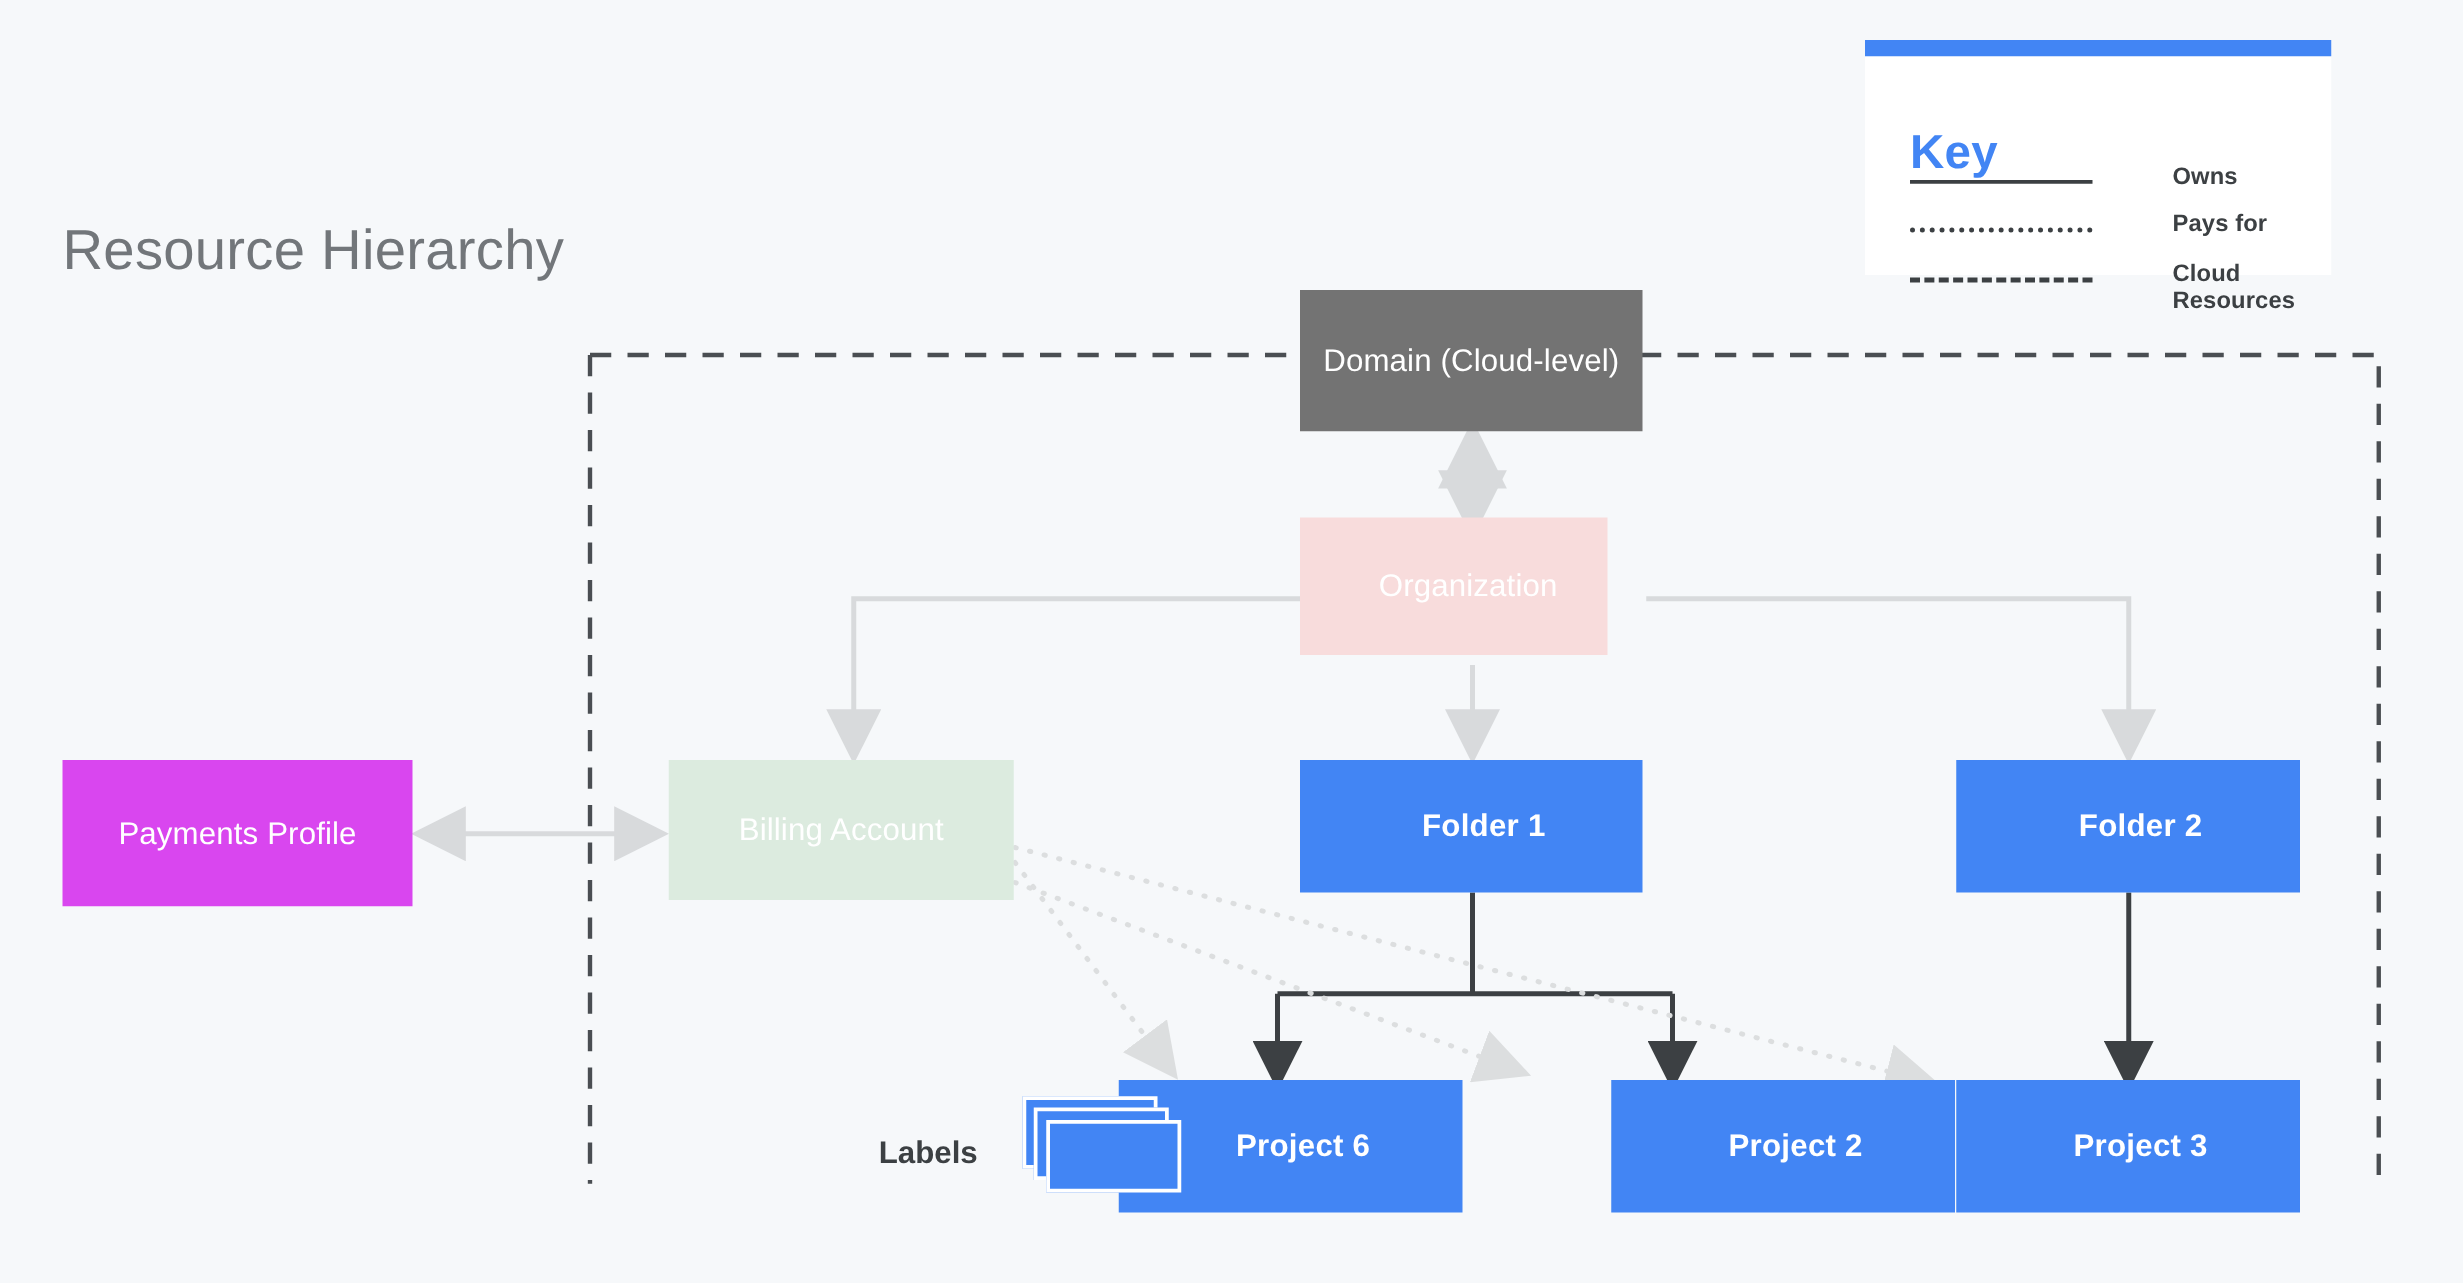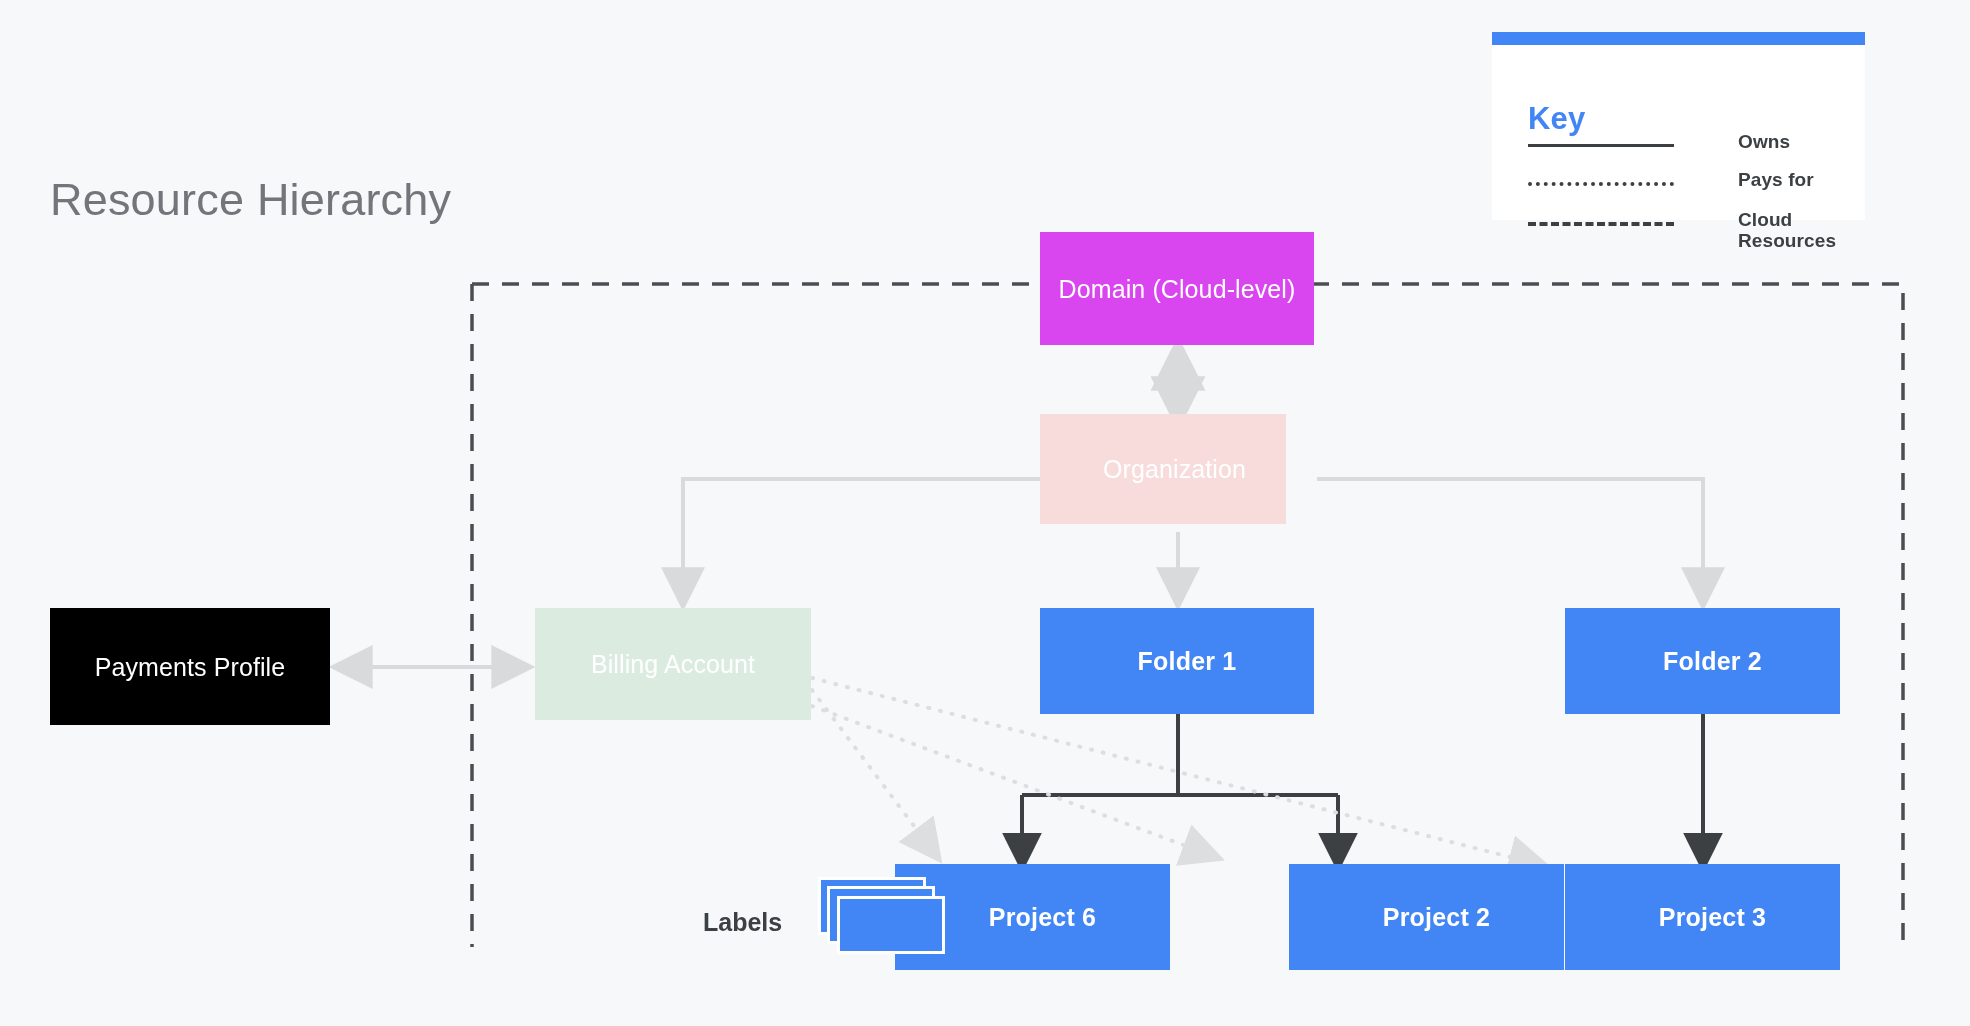--- a/index.html
+++ b/index.html
@@ -106,21 +106,21 @@
     position: absolute;
     left: 0; top: 0;
     width: 373px;
     height: 13px;
     background: #4285f4;
   }
   #key-title {
     position: absolute;
     left: 36px;
     top: 69px;
-    font-size: 31px;
+    font-size: 38px;
     font-weight: 700;
     color: #4285f4;
     letter-spacing: 0.2px;
   }
   .key-row {
     position: absolute;
     left: 36px;
     width: 330px;
     height: 30px;
   }
@@ -184,29 +184,29 @@
 
     <line x1="1703" y1="714" x2="1703" y2="866" stroke="#3c4043" stroke-width="4" marker-end="url(#arrow-dark)"></line>
 
     <line x1="812" y1="690" x2="938" y2="858" stroke="#dcdedf" stroke-width="4" stroke-dasharray="1 11" stroke-linecap="round" marker-end="url(#arrow-dot)"></line>
     <line x1="812" y1="706" x2="1218" y2="858" stroke="#dcdedf" stroke-width="4" stroke-dasharray="1 11" stroke-linecap="round" marker-end="url(#arrow-dot)"></line>
     <line x1="812" y1="678" x2="1545" y2="866" stroke="#dcdedf" stroke-width="4" stroke-dasharray="1 11" stroke-linecap="round" marker-end="url(#arrow-dot)"></line>
   </svg>
 
   <div id="page-title">Resource Hierarchy</div>
 
-  <div class="node node-pale" style="left:1040px; top:232px; width:274px; height:113px; background:#d946ef;">
+  <div class="node node-pale" style="left:1040px; top:232px; width:274px; height:113px; background:#737373;">
     <span>Domain (Cloud-level)</span>
   </div>
 
   <div class="node node-pale" style="left:1040px; top:414px; width:246px; height:110px; background:#f8dcdc;padding-left:23px;">
     <span>Organization</span>
   </div>
 
-  <div class="node node-pale" style="left:50px; top:608px; width:280px; height:117px; background:#000000;">
+  <div class="node node-pale" style="left:50px; top:608px; width:280px; height:117px; background:#d946ef;">
     <span>Payments Profile</span>
   </div>
 
   <div class="node node-pale" style="left:535px; top:608px; width:276px; height:112px; background:#dcebdf;">
     <span>Billing Account</span>
   </div>
 
   <div class="node node-blue" style="left:1040px; top:608px; width:274px; height:106px;">
     <span>Folder 1</span>
   </div>

